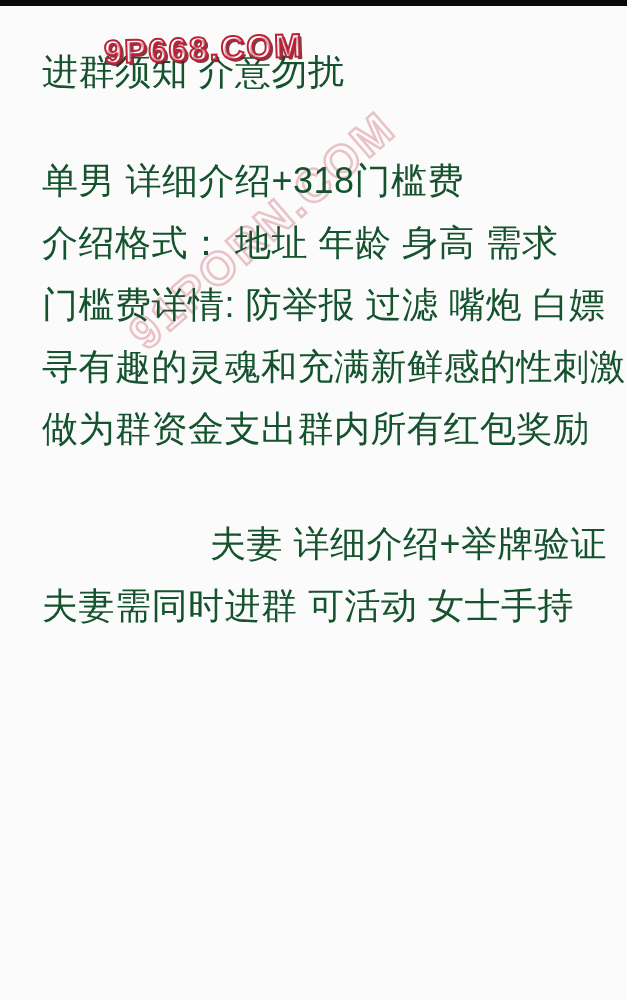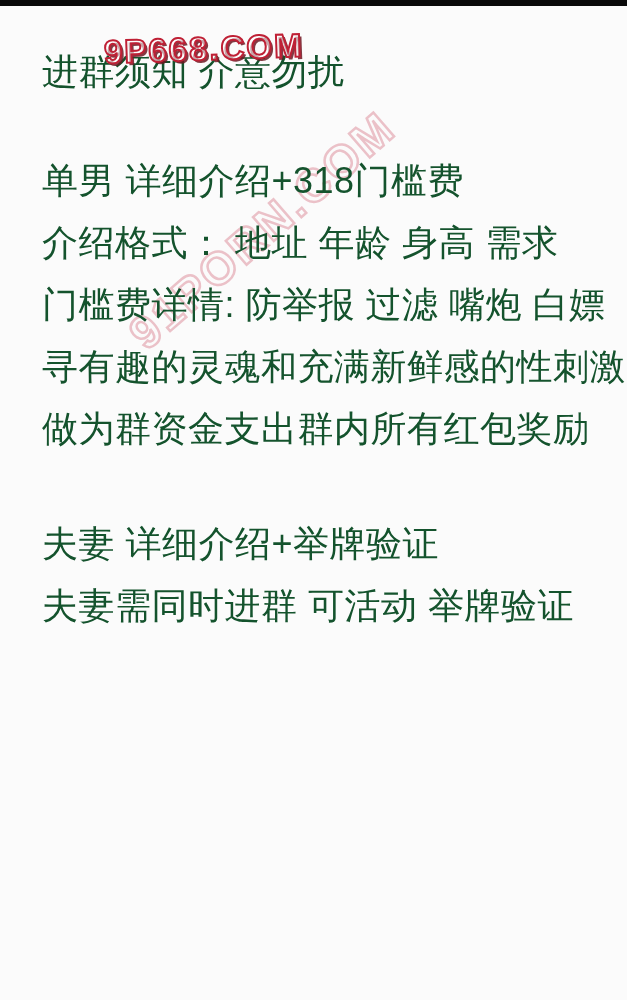--- a/index.html
+++ b/index.html
@@ -34,21 +34,21 @@
   .line {
     margin: 0;
     font-size: 36px;
     line-height: 62px;
     font-weight: 400;
     color: #14532d;
     letter-spacing: 0.5px;
     white-space: pre;
   }
   .gap-a { margin-top: 47px; }
-  .gap-b { margin-top: 53px; }
+  .gap-b { margin-top: 53px; text-align: right; }
 
   
   .wm-logo {
     position: absolute;
     left: 104px;
     top: 30px;
     z-index: 3;
     font-size: 33px;
     font-weight: 800;
     letter-spacing: 2px;
@@ -89,16 +89,16 @@
   <div class="wm-logo">9P668.COM</div>
 
   <div class="doc">
     <p class="line">进群须知 介意勿扰</p>
     <p class="line gap-a">单男 详细介绍+318门槛费</p>
     <p class="line">介绍格式： 地址 年龄 身高 需求</p>
     <p class="line">门槛费详情: 防举报 过滤 嘴炮 白嫖</p>
     <p class="line">寻有趣的灵魂和充满新鲜感的性刺激</p>
     <p class="line">做为群资金支出群内所有红包奖励</p>
     <p class="line gap-b">夫妻 详细介绍+举牌验证</p>
-    <p class="line">夫妻需同时进群 可活动 举牌验证</p>
+    <p class="line">夫妻需同时进群 可活动 女士手持</p>
   </div>
 
 </div>
 
 </body></html>

